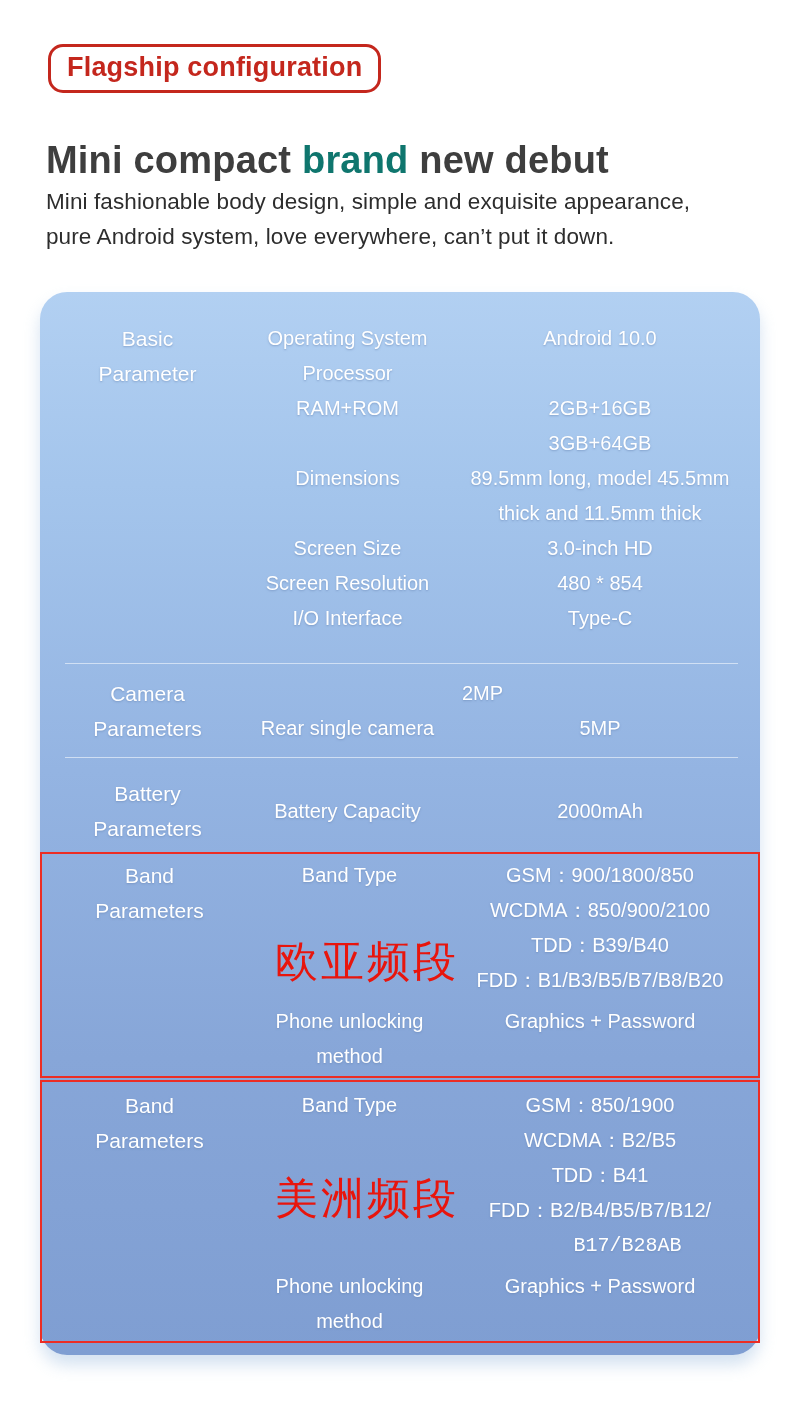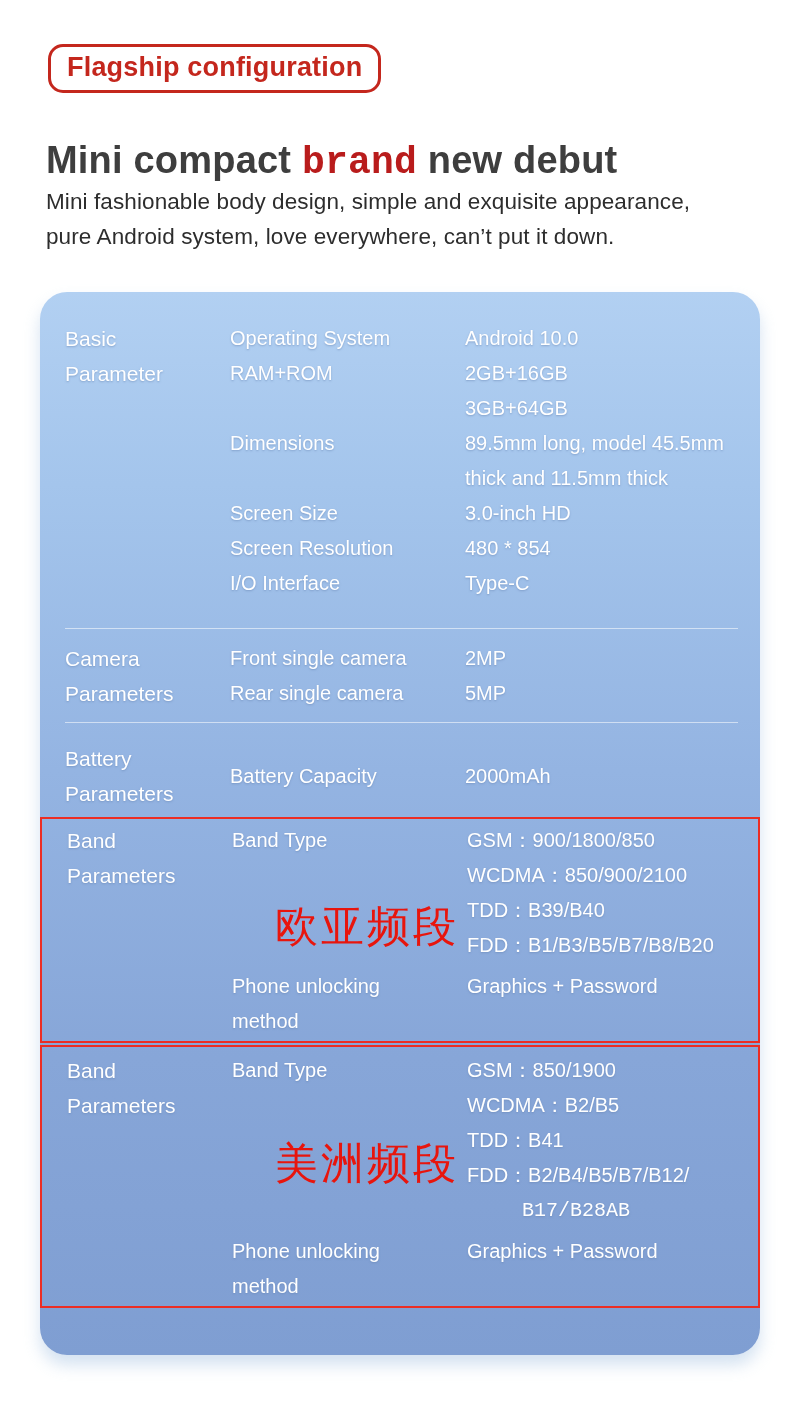--- a/index.html
+++ b/index.html
@@ -24,40 +24,41 @@
     letter-spacing:0.2px;
   }
   .page-title {
     position:absolute; left:46px; top:114px;
     font-size:38px;
     font-weight:bold;
     color:#3e3e3e;
     letter-spacing:0.2px;
     white-space:nowrap;
   }
-  .page-title .fade-word { color:#b91c1c;font-family:Liberation Mono, monospace; }
+  .page-title .fade-word { color:#0f766e; }
   .subtitle {
     position:absolute; left:46px; top:184px;
     font-size:22.5px;
     color:#2d2d2d;
     line-height:35px;
     letter-spacing:0.1px;
   }
 
   
   .panel {
     position:absolute; left:40px; top:292px;
     width:720px; height:1063px;
     border-radius:27px;
     background:linear-gradient(180deg,#b2d0f2 0%, #a4c5ec 18%, #94b4e2 45%, #87a6d8 72%, #7f9ed2 100%);
     box-shadow:0 10px 16px rgba(160,190,225,0.45);
     color:#ffffff;
     font-size:20px;
     box-sizing:border-box;
     padding-top:29px;
+    text-align:center;
   }
   .panel * { box-sizing:border-box; }
   .section { display:flex; padding:0 25px; }
   .cat { width:165px; flex:none; font-size:21px; line-height:35px; text-shadow:0 1px 2px rgba(100,130,175,0.55); }
   .rows { flex:1; }
   .rows.center { display:flex; flex-direction:column; justify-content:center; }
   .specrow { display:flex; }
   .rlabel { width:235px; flex:none; line-height:35px; text-shadow:0 1px 2px rgba(100,130,175,0.55); }
   .rvalues { flex:1; line-height:35px; text-shadow:0 1px 2px rgba(100,130,175,0.55); }
   .rvalues .indent { padding-left:55px;font-family:Liberation Mono, monospace; }
@@ -110,20 +111,21 @@
       <div>Parameter</div>
     </div>
     <div class="rows">
       <div class="specrow">
         <div class="rlabel">Operating System</div>
         <div class="rvalues">
             <div>Android 10.0</div>
           </div>
       </div>
       <div class="specrow">
+        <div class="rlabel">Processor</div>
       </div>
       <div class="specrow">
         <div class="rlabel">RAM+ROM</div>
         <div class="rvalues">
           <div>2GB+16GB</div>
           <div>3GB+64GB</div>
         </div>
       </div>
       <div class="specrow">
         <div class="rlabel">Dimensions</div>
@@ -155,21 +157,20 @@
 
   <div class="divider"></div>
 
   <div class="section sec-camera">
     <div class="cat">
       <div>Camera</div>
       <div>Parameters</div>
     </div>
     <div class="rows">
       <div class="specrow">
-        <div class="rlabel">Front single camera</div>
         <div class="rvalues">
             <div>2MP</div>
           </div>
       </div>
       <div class="specrow">
         <div class="rlabel">Rear single camera</div>
         <div class="rvalues">
             <div>5MP</div>
           </div>
       </div>

